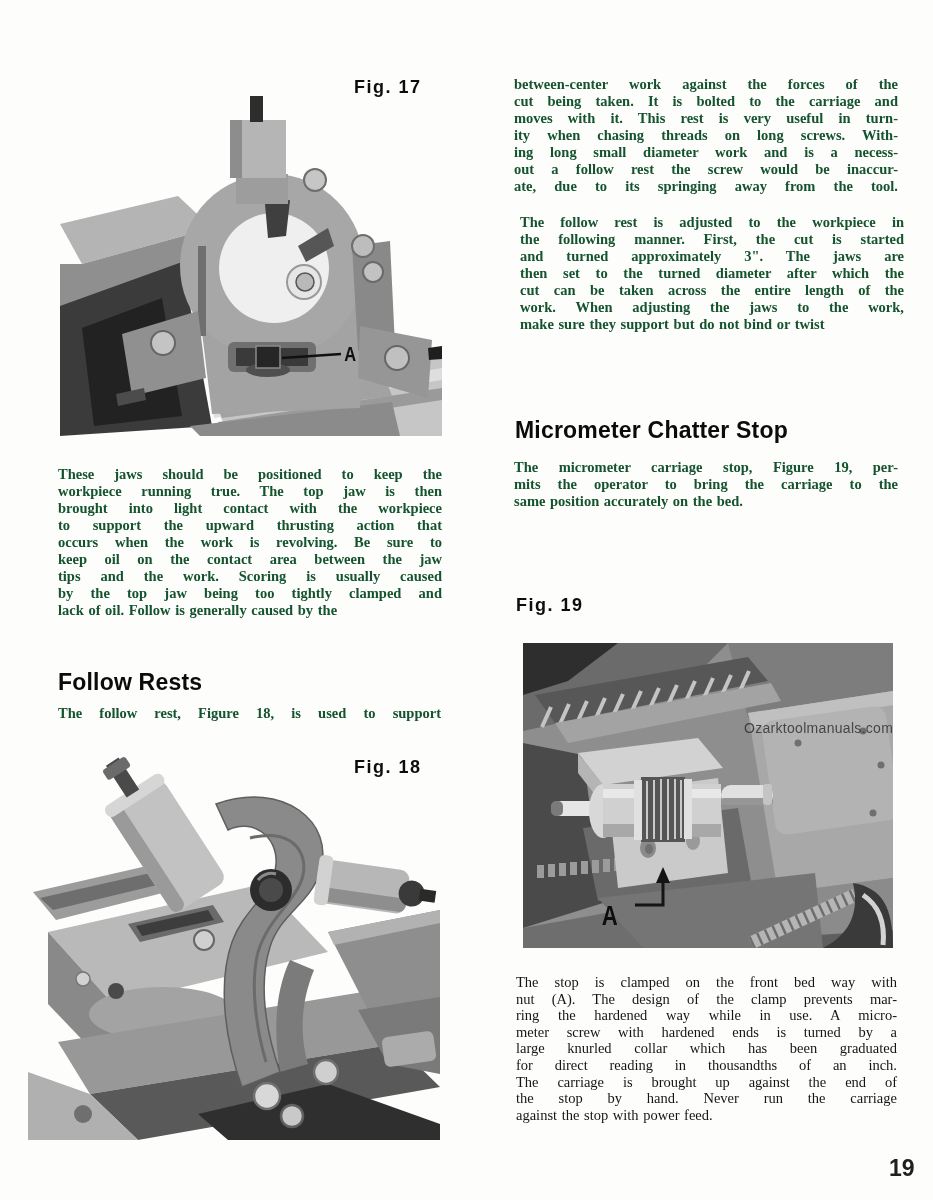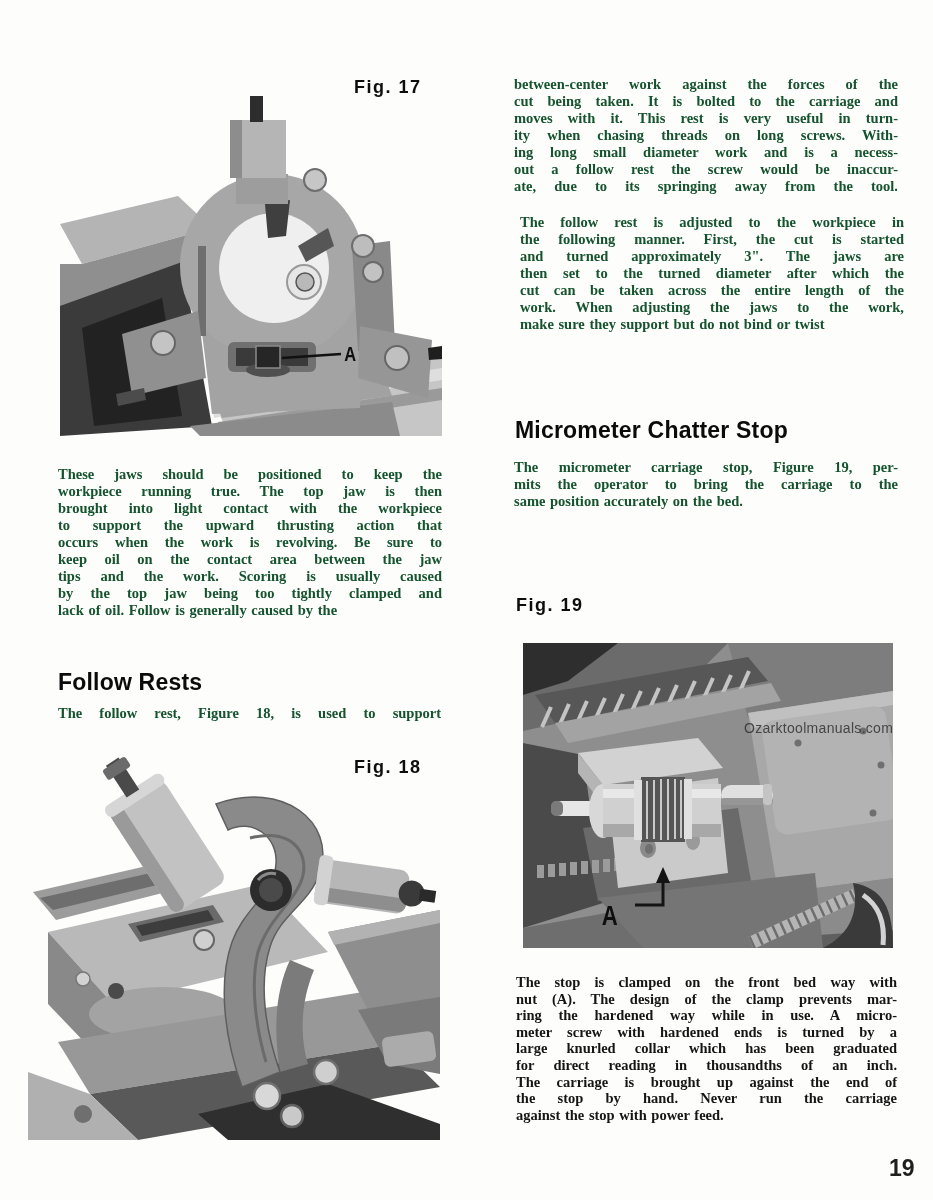--- a/index.html
+++ b/index.html
@@ -8,21 +8,21 @@
     background:#fdfdfc; color:#1b1b1b;
     font-family:"Liberation Serif", serif;
   }
   .para{
     position:absolute; font-size:14.5px; line-height:17px;
     word-spacing:1px; color:#14532d;font-weight:bold;
   }
   .para .jline{ text-align:justify; text-align-last:justify; }
   .para .jline:last-child{ text-align-last:left; }
   .para.just-all .jline:last-child{ text-align-last:justify; }
-  .para.bold{ font-weight:700; line-height:16.6px; color:#151515; }
+  .para.bold{ font-weight:400; line-height:16.6px; color:#151515; }
   .heading{
     position:absolute; font-family:"Liberation Sans", sans-serif;
     font-weight:800; font-size:23px; letter-spacing:0.2px; color:#0b0b0b;
   }
   .figlabel{
     position:absolute; font-family:"Liberation Sans", sans-serif;
     font-weight:800; font-size:18px; letter-spacing:1.5px; color:#0d0d0d;
   }
   .callout{
     position:absolute; font-family:"Liberation Sans", sans-serif;

